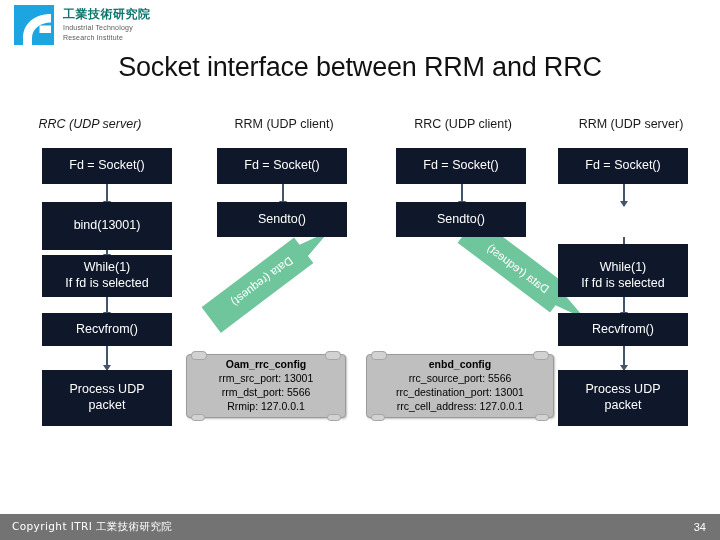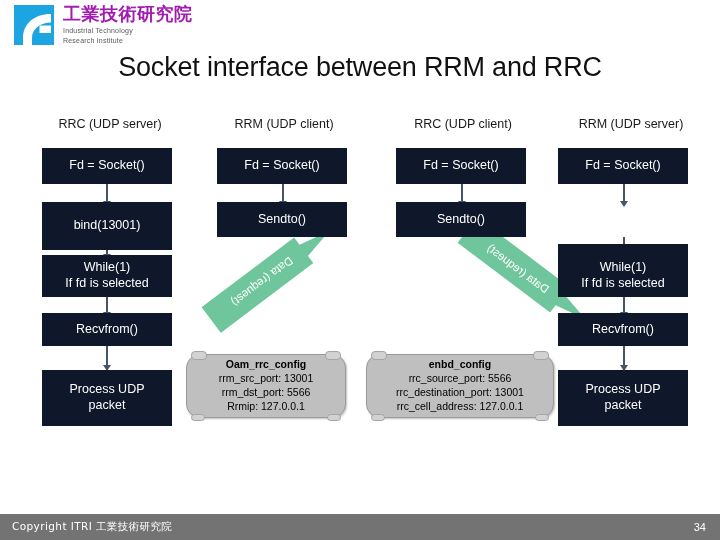--- a/index.html
+++ b/index.html
@@ -37,23 +37,23 @@
     flex: 0 0 auto;
     overflow: hidden;
   }
   #logo-mark svg { display: block; }
   #logo-text {
     margin-left: 9px;
     line-height: 1;
   }
   #logo-cn {
     font-family: "DejaVu Sans", sans-serif;
-    font-size: 18px;
+    font-size: 12px;
     font-weight: bold;
-    color: #a21caf;
+    color: #0f766e;
     letter-spacing: 0.5px;
     display: block;
     text-align: center;
   }
   #logo-en {
     font-size: 7px;
     color: #5a5a5a;
     display: block;
     margin-top: 3px;
     line-height: 1.35;
@@ -133,21 +133,21 @@
     font-size: 11.5px;
     padding-left: 22px;
     pointer-events: none;
   }
 
   
   .callout {
     position: absolute;
     background: #BFBFBF;
     border: 1px solid #9a9a9a;
-    border-radius: 14px;
+    border-radius: 4px;
     color: #000000;
     font-size: 10.5px;
     text-align: center;
     padding: 3px 4px 4px 4px;
     line-height: 1.32;
     box-shadow: 1px 1px 2px rgba(0,0,0,0.25);
   }
   .callout .c-title { font-weight: bold; }
   
   .callout::before, .callout::after {
@@ -217,21 +217,21 @@
       <span id="logo-cn">工業技術研究院</span>
       <span id="logo-en">
         <span>Industrial Technology</span><br>
         <span>Research Institute</span>
       </span>
     </div>
   </div>
 
   <div id="title">Socket interface between RRM and RRC</div>
 
-  <div class="col-head" style="left:24px;  width:172px;">RRC (UDP server)</div>
+  <div class="col-head" style="left:4px;  width:172px;font-style:italic;">RRC (UDP server)</div>
   <div class="col-head" style="left:377px; width:172px;">RRC (UDP client)</div>
   <div class="col-head" style="left:198px; width:172px;">RRM (UDP client)</div>
   <div class="col-head" style="left:545px; width:172px;">RRM (UDP server)</div>
 
   <div class="conn" style="left:106px; top:184px; height:22px;"></div>
   <div class="conn" style="left:106px; top:237px; height:22px;"></div>
   <div class="conn" style="left:106px; top:297px; height:20px;"></div>
   <div class="conn" style="left:106px; top:346px; height:24px;"></div>
 
   <div class="conn" style="left:282px; top:184px; height:22px;"></div>

